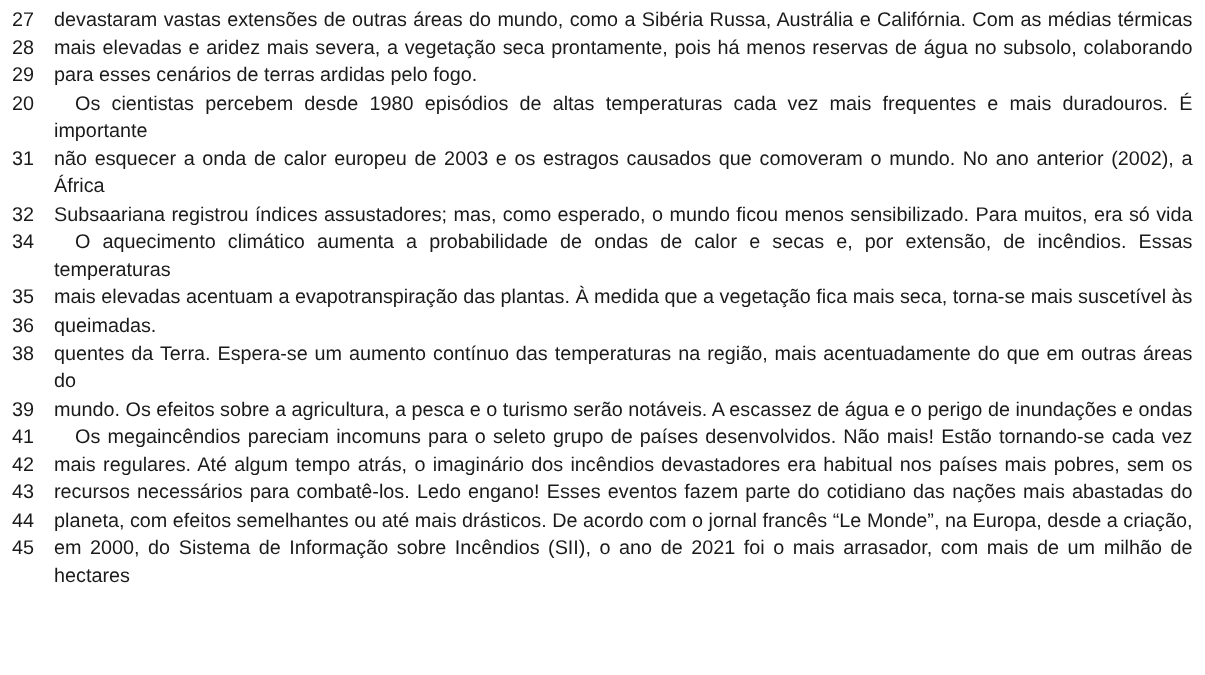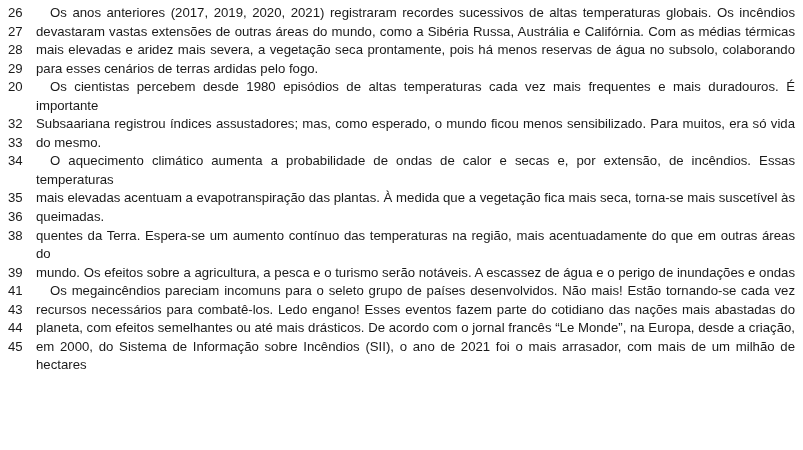--- a/index.html
+++ b/index.html
@@ -36,47 +36,43 @@
     text-align-last: justify;
   }
   .line.indent .text {
     text-indent: 14px;
   }
 </style>
 </head>
 <body>
 
 <div class="passage">
-    <div class="line justify indent">
-      <span class="num">26</span>
-      <span class="text"><span>Os anos anteriores (2017, 2019, 2020, 2021) registraram recordes sucessivos de altas temperaturas globais. Os incêndios</span></span>
-    </div>
     <div class="line justify">
       <span class="num">27</span>
       <span class="text"><span>devastaram vastas extensões de outras áreas do mundo, como a Sibéria Russa, Austrália e Califórnia. Com as médias térmicas</span></span>
     </div>
     <div class="line justify">
       <span class="num">28</span>
       <span class="text"><span>mais elevadas e aridez mais severa, a vegetação seca prontamente, pois há menos reservas de água no subsolo, colaborando</span></span>
     </div>
     <div class="line">
       <span class="num">29</span>
       <span class="text"><span>para esses cenários de terras ardidas pelo fogo.</span></span>
     </div>
     <div class="line justify indent">
       <span class="num">20</span>
       <span class="text"><span>Os cientistas percebem desde 1980 episódios de altas temperaturas cada vez mais frequentes e mais duradouros. É importante</span></span>
     </div>
     <div class="line justify">
+      <span class="num">31</span>
+      <span class="text"><span>não esquecer a onda de calor europeu de 2003 e os estragos causados que comoveram o mundo. No ano anterior (2002), a África</span></span>
+    </div>
+    <div class="line justify">
       <span class="num">32</span>
       <span class="text"><span>Subsaariana registrou índices assustadores; mas, como esperado, o mundo ficou menos sensibilizado. Para muitos, era só vida</span></span>
-    </div>
-    <div class="line">
-      <span class="num">33</span>
-      <span class="text"><span>do mesmo.</span></span>
     </div>
     <div class="line justify indent">
       <span class="num">34</span>
       <span class="text"><span>O aquecimento climático aumenta a probabilidade de ondas de calor e secas e, por extensão, de incêndios. Essas temperaturas</span></span>
     </div>
     <div class="line justify">
       <span class="num">35</span>
       <span class="text"><span>mais elevadas acentuam a evapotranspiração das plantas. À medida que a vegetação fica mais seca, torna-se mais suscetível às</span></span>
     </div>
     <div class="line">
@@ -89,20 +85,24 @@
     </div>
     <div class="line justify">
       <span class="num">39</span>
       <span class="text"><span>mundo. Os efeitos sobre a agricultura, a pesca e o turismo serão notáveis. A escassez de água e o perigo de inundações e ondas</span></span>
     </div>
     <div class="line justify indent">
       <span class="num">41</span>
       <span class="text"><span>Os megaincêndios pareciam incomuns para o seleto grupo de países desenvolvidos. Não mais! Estão tornando-se cada vez</span></span>
     </div>
     <div class="line justify">
+      <span class="num">42</span>
+      <span class="text"><span>mais regulares. Até algum tempo atrás, o imaginário dos incêndios devastadores era habitual nos países mais pobres, sem os</span></span>
+    </div>
+    <div class="line justify">
       <span class="num">43</span>
       <span class="text"><span>recursos necessários para combatê-los. Ledo engano! Esses eventos fazem parte do cotidiano das nações mais abastadas do</span></span>
     </div>
     <div class="line justify">
       <span class="num">44</span>
       <span class="text"><span>planeta, com efeitos semelhantes ou até mais drásticos. De acordo com o jornal francês “Le Monde”, na Europa, desde a criação,</span></span>
     </div>
     <div class="line justify">
       <span class="num">45</span>
       <span class="text"><span>em 2000, do Sistema de Informação sobre Incêndios (SII), o ano de 2021 foi o mais arrasador, com mais de um milhão de hectares</span></span>

